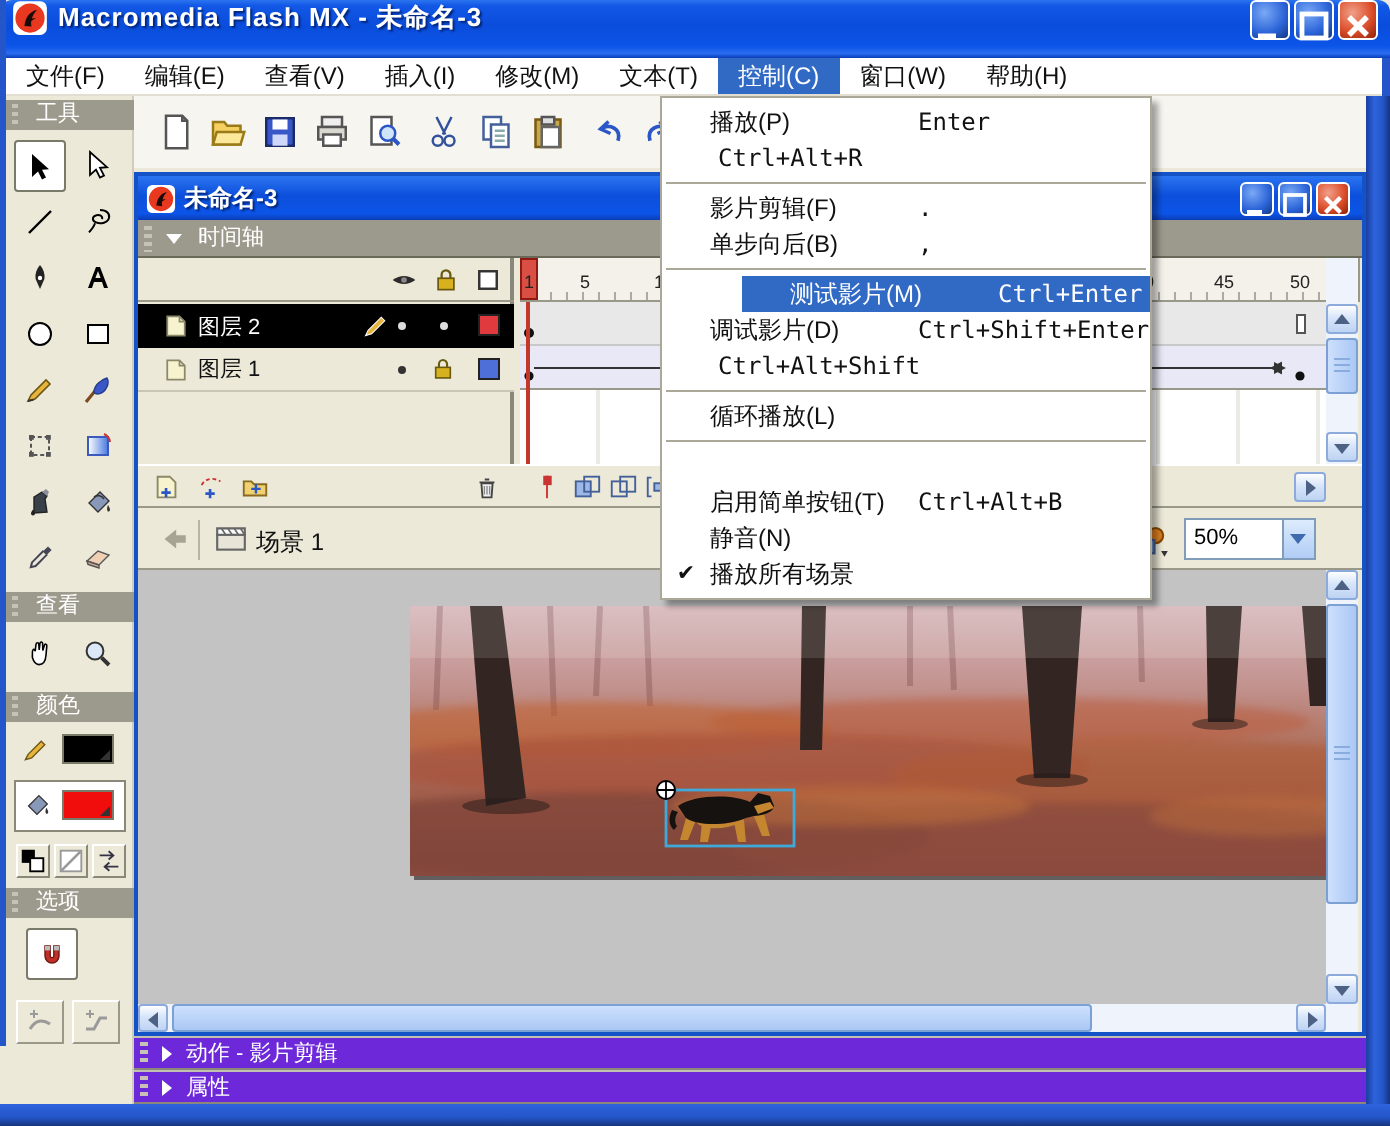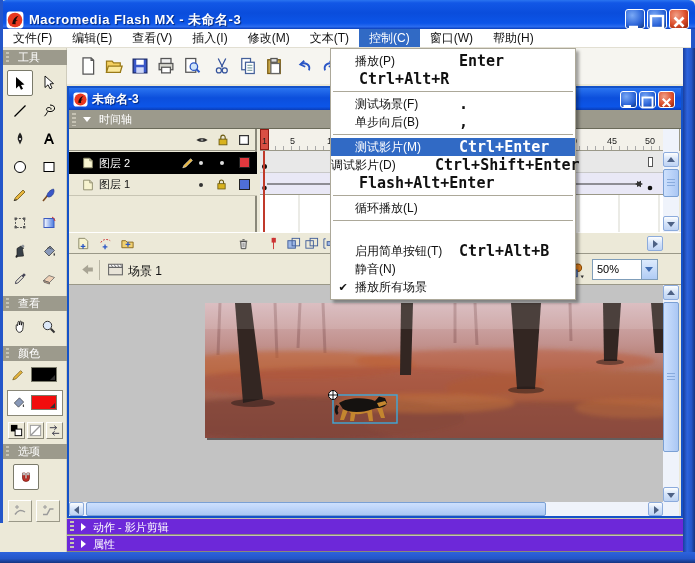--- a/index.html
+++ b/index.html
@@ -3,21 +3,21 @@
 <meta charset="utf-8">
 <style>
   * { margin:0; padding:0; box-sizing:border-box; }
   html,body { width:695px; height:563px; overflow:hidden; }
   body { font-family:"Liberation Sans","DejaVu Sans",sans-serif; font-size:12px; }
   .app { position:relative; width:695px; height:563px; background:#ECE9D8; overflow:hidden; }
 
   
   .titlebar { position:absolute; left:0; top:0; width:695px; height:29px;
     background:linear-gradient(180deg,#2a74f0 0%,#1257e6 10%,#0a4ddc 45%,#0c55e8 80%,#2a6cf0 92%,#0a3db8 100%);
-    border-radius:6px 6px 0 0; display:flex; align-items:flex-end; color:#fff; }
+    border-radius:6px 6px 0 0; display:flex; align-items:flex-start; color:#fff; }
   .frame-left  { position:absolute; left:0; top:29; width:3px; height:523px; background:#2456C9; }
   .frame-right2{ position:absolute; left:691px; top:29px; width:4px; height:19px; background:#2456C9; }
   .frame-right { position:absolute; left:683px; top:48px; width:12px; height:504px;
     background:linear-gradient(90deg,#1a3f9e,#2d63dd 35%,#2456C9 70%,#16347e); }
   .frame-bottom{ position:absolute; left:0; top:552px; width:695px; height:11px;
     background:linear-gradient(180deg,#2d63dd,#2456C9 60%,#16347e); }
 
   .app-icon { width:18px; height:18px; margin:0 5px 0 6px; }
   .title-text { font-weight:bold; font-size:13px; text-shadow:1px 1px 1px #00257a; letter-spacing:.5px; flex:1;
     white-space:nowrap; overflow:hidden; }
@@ -159,22 +159,22 @@
     border-top:4px solid transparent; border-bottom:4px solid transparent; border-left:5px solid #fff; }
 
   
   .menu-popup { position:absolute; left:330px; top:48px; width:246px; background:#fff;
     border:1px solid #ACA899; box-shadow:3px 3px 3px rgba(0,0,0,.35); z-index:99; padding:3px 0; }
   .mi { position:relative; height:18px; line-height:18px; display:flex; white-space:nowrap; }
   .mi-check { width:24px; text-align:center; font-size:11px; }
   .mi.checked .mi-check::before { content:"✔"; color:#111; }
   .mi.hl .mi-check::before { color:#fff; }
   .mi-label { flex:0 0 100px; font-size:12px; color:#111; }
-  .mi-short { font-family:"DejaVu Sans Mono","Liberation Mono",monospace; font-size:15px; color:#111; padding-left:4px;font-weight:bold; }
-  .mi.hl { background:#316AC5; }
+  .mi-short { font-family:"DejaVu Sans Mono","Liberation Mono",monospace; font-size:12px; color:#111; padding-left:4px; }
+  .mi.hl { background:#316AC5;margin-left:40px; }
   .mi.hl .mi-label, .mi.hl .mi-short { color:#fff; }
   .msep { height:1px; background:#ACA899; margin:3px 2px; }
 </style>
 </head>
 <body>
 
 <div class="app">
 
   <div class="titlebar">
     <svg class="app-icon" viewBox="0 0 16 16">
@@ -769,42 +769,42 @@
         <span class="mi-label">播放(P)</span>
         <span class="mi-short">Enter</span>
       </div>
     <div class="mi">
         <span class="mi-check"></span>
         <span class="mi-short">Ctrl+Alt+R</span>
       </div>
     <div class="msep"></div>
     <div class="mi">
         <span class="mi-check"></span>
-        <span class="mi-label">测试场景(F)</span>
+        <span class="mi-label">影片剪辑(F)</span>
         <span class="mi-short">.</span>
       </div>
     <div class="mi">
         <span class="mi-check"></span>
         <span class="mi-label">单步向后(B)</span>
         <span class="mi-short">,</span>
       </div>
     <div class="msep"></div>
     <div class="mi hl">
         <span class="mi-check"></span>
         <span class="mi-label">测试影片(M)</span>
         <span class="mi-short">Ctrl+Enter</span>
       </div>
     <div class="mi">
         <span class="mi-check"></span>
         <span class="mi-label">调试影片(D)</span>
         <span class="mi-short">Ctrl+Shift+Enter</span>
       </div>
     <div class="mi">
         <span class="mi-check"></span>
-        <span class="mi-short">Flash+Alt+Enter</span>
+        <span class="mi-short">Ctrl+Alt+Shift</span>
       </div>
     <div class="msep"></div>
     <div class="mi">
         <span class="mi-check"></span>
         <span class="mi-label">循环播放(L)</span>
         <span class="mi-short"></span>
       </div>
     <div class="msep"></div>
     <div class="mi">
         <span class="mi-check"></span>

